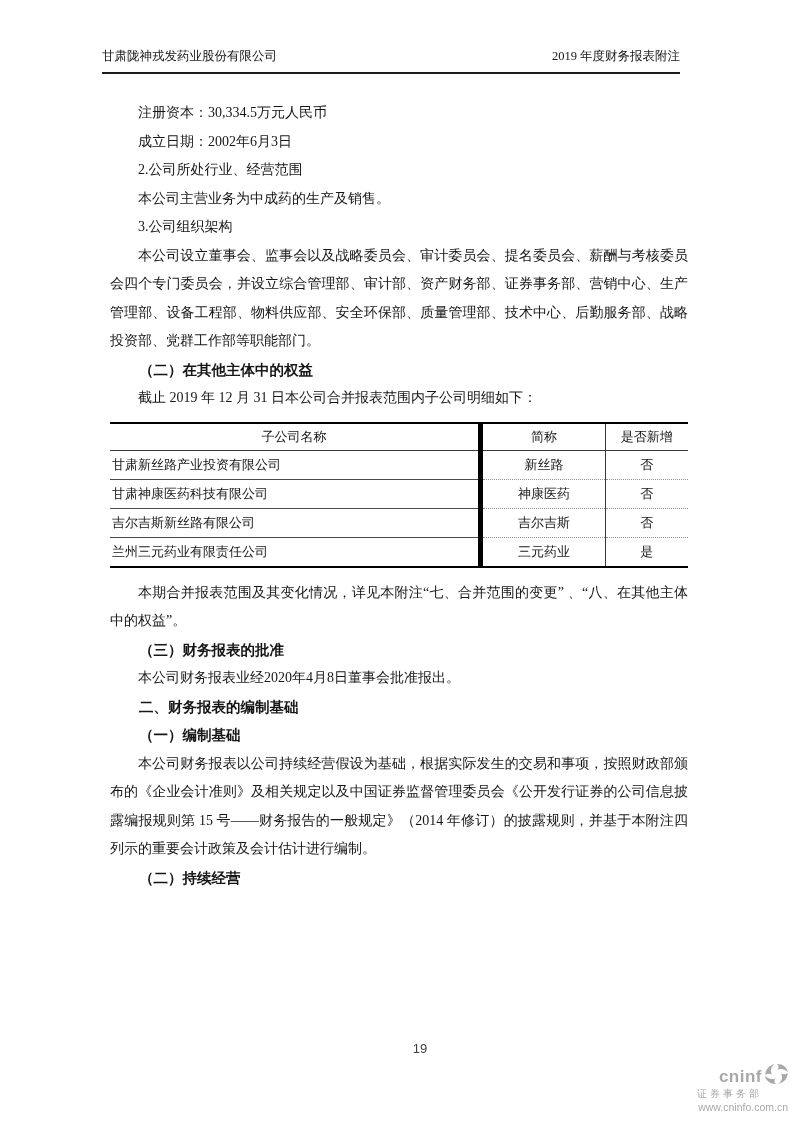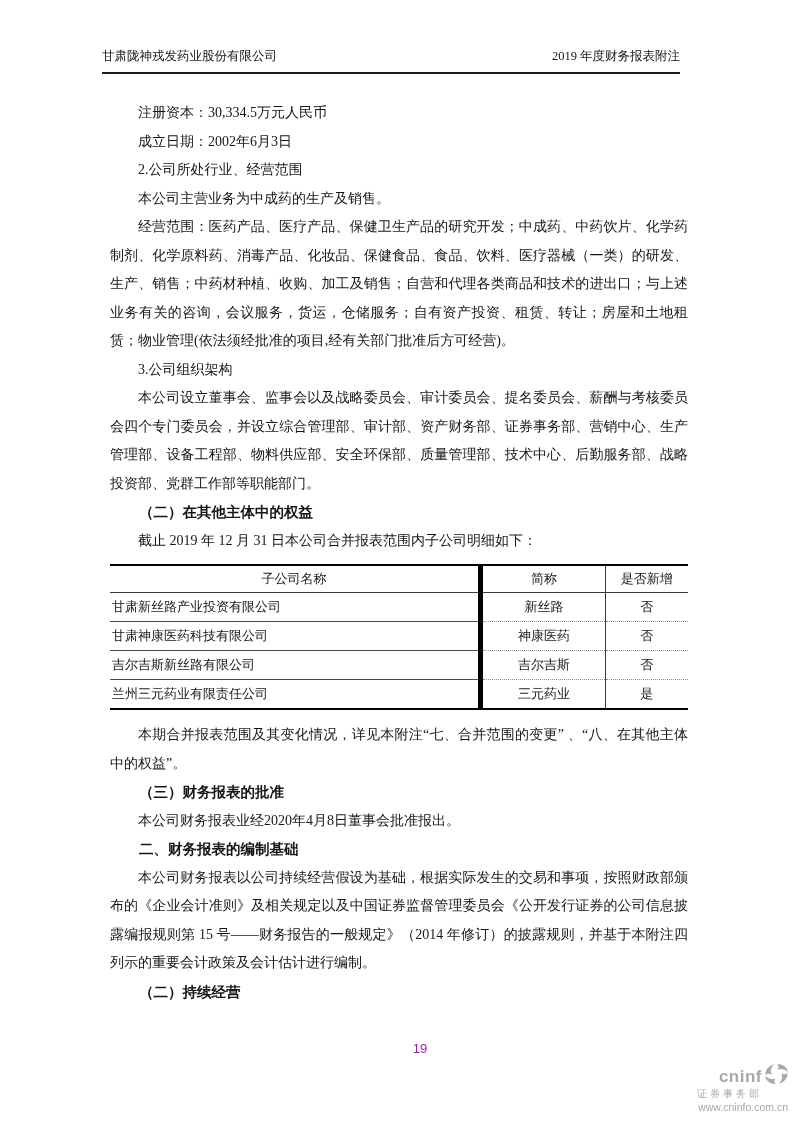--- a/index.html
+++ b/index.html
@@ -30,21 +30,21 @@
   table.subs td { padding:5px 2px; }
   .c1 { width:65%; }
   .c2 { width:21%; border-left:5px solid #000000; }
   .c3 { width:14%; border-left:1px solid #3a3a3a; }
   td.c1 { text-align:left; padding-left:10px; border-bottom:1px solid #4a4a4a; }
   td.c2, td.c3 { border-bottom:1px dotted #8f8f8f; }
   table.subs tbody tr:last-child td { border-bottom:none; }
   .page-number {
     position:absolute; top:1041px; left:0; width:100%; box-sizing:border-box;
     padding-left:47px; text-align:center; font-size:13px;
-    font-family:"Liberation Sans","DejaVu Sans",sans-serif; color:#a21caf;
+    font-family:"Liberation Sans","DejaVu Sans",sans-serif; color:#404040;
   }
   .logo {
     position:absolute; right:5px; bottom:8px; color:#a8a8a8;
     font-family:"Liberation Sans","DejaVu Sans",sans-serif; text-align:right;
   }
   .logo-row1 { display:flex; align-items:center; justify-content:flex-end; gap:3px;margin-top:48px; }
   .logo-text { font-size:17px; font-weight:bold; letter-spacing:.5px; line-height:1; }
   .logo-sub { font-size:10px; letter-spacing:3px; margin:0 26px 0 0; line-height:1.2; }
   .logo-url { font-size:10.5px; line-height:1.2; margin-top:1px; }
 </style>
@@ -56,21 +56,20 @@
   <div class="header">
     <span>甘肃陇神戎发药业股份有限公司</span>
     <span>2019 年度财务报表附注</span>
   </div>
 
   <div class="content">
     <p>注册资本：30,334.5万元人民币</p>
     <p>成立日期：2002年6月3日</p>
     <p>2.公司所处行业、经营范围</p>
     <p>本公司主营业务为中成药的生产及销售。</p>
-    <p>经营范围：医药产品、医疗产品、保健卫生产品的研究开发；中成药、中药饮片、化学药制剂、化学原料药、消毒产品、化妆品、保健食品、食品、饮料、医疗器械（一类）的研发、生产、销售；中药材种植、收购、加工及销售；自营和代理各类商品和技术的进出口；与上述业务有关的咨询，会议服务，货运，仓储服务；自有资产投资、租赁、转让；房屋和土地租赁；物业管理(依法须经批准的项目,经有关部门批准后方可经营)。</p>
     <p>3.公司组织架构</p>
     <p>本公司设立董事会、监事会以及战略委员会、审计委员会、提名委员会、薪酬与考核委员会四个专门委员会，并设立综合管理部、审计部、资产财务部、证券事务部、营销中心、生产管理部、设备工程部、物料供应部、安全环保部、质量管理部、技术中心、后勤服务部、战略投资部、党群工作部等职能部门。</p>
     <p class="hd">（二）在其他主体中的权益</p>
     <p>截止 2019 年 12 月 31 日本公司合并报表范围内子公司明细如下：</p>
 
     <table class="subs">
       <thead>
         <tr>
           <th class="c1">子公司名称</th>
           <th class="c2">简称</th>
@@ -98,20 +97,21 @@
           <td class="c2">三元药业</td>
           <td class="c3">是</td>
         </tr>
       </tbody>
     </table>
 
     <p>本期合并报表范围及其变化情况，详见本附注“七、合并范围的变更” 、“八、在其他主体中的权益”。</p>
     <p class="hd">（三）财务报表的批准</p>
     <p>本公司财务报表业经2020年4月8日董事会批准报出。</p>
     <p class="hd">二、财务报表的编制基础</p>
+    <p class="hd">（一）编制基础</p>
     <p>本公司财务报表以公司持续经营假设为基础，根据实际发生的交易和事项，按照财政部颁布的《企业会计准则》及相关规定以及中国证券监督管理委员会《公开发行证券的公司信息披露编报规则第 15 号——财务报告的一般规定》（2014 年修订）的披露规则，并基于本附注四列示的重要会计政策及会计估计进行编制。</p>
     <p class="hd">（二）持续经营</p>
   </div>
 
   <div class="page-number">19</div>
 
   <div class="logo">
     <div class="logo-row1">
       <span class="logo-text">cninf</span>
       <span>

